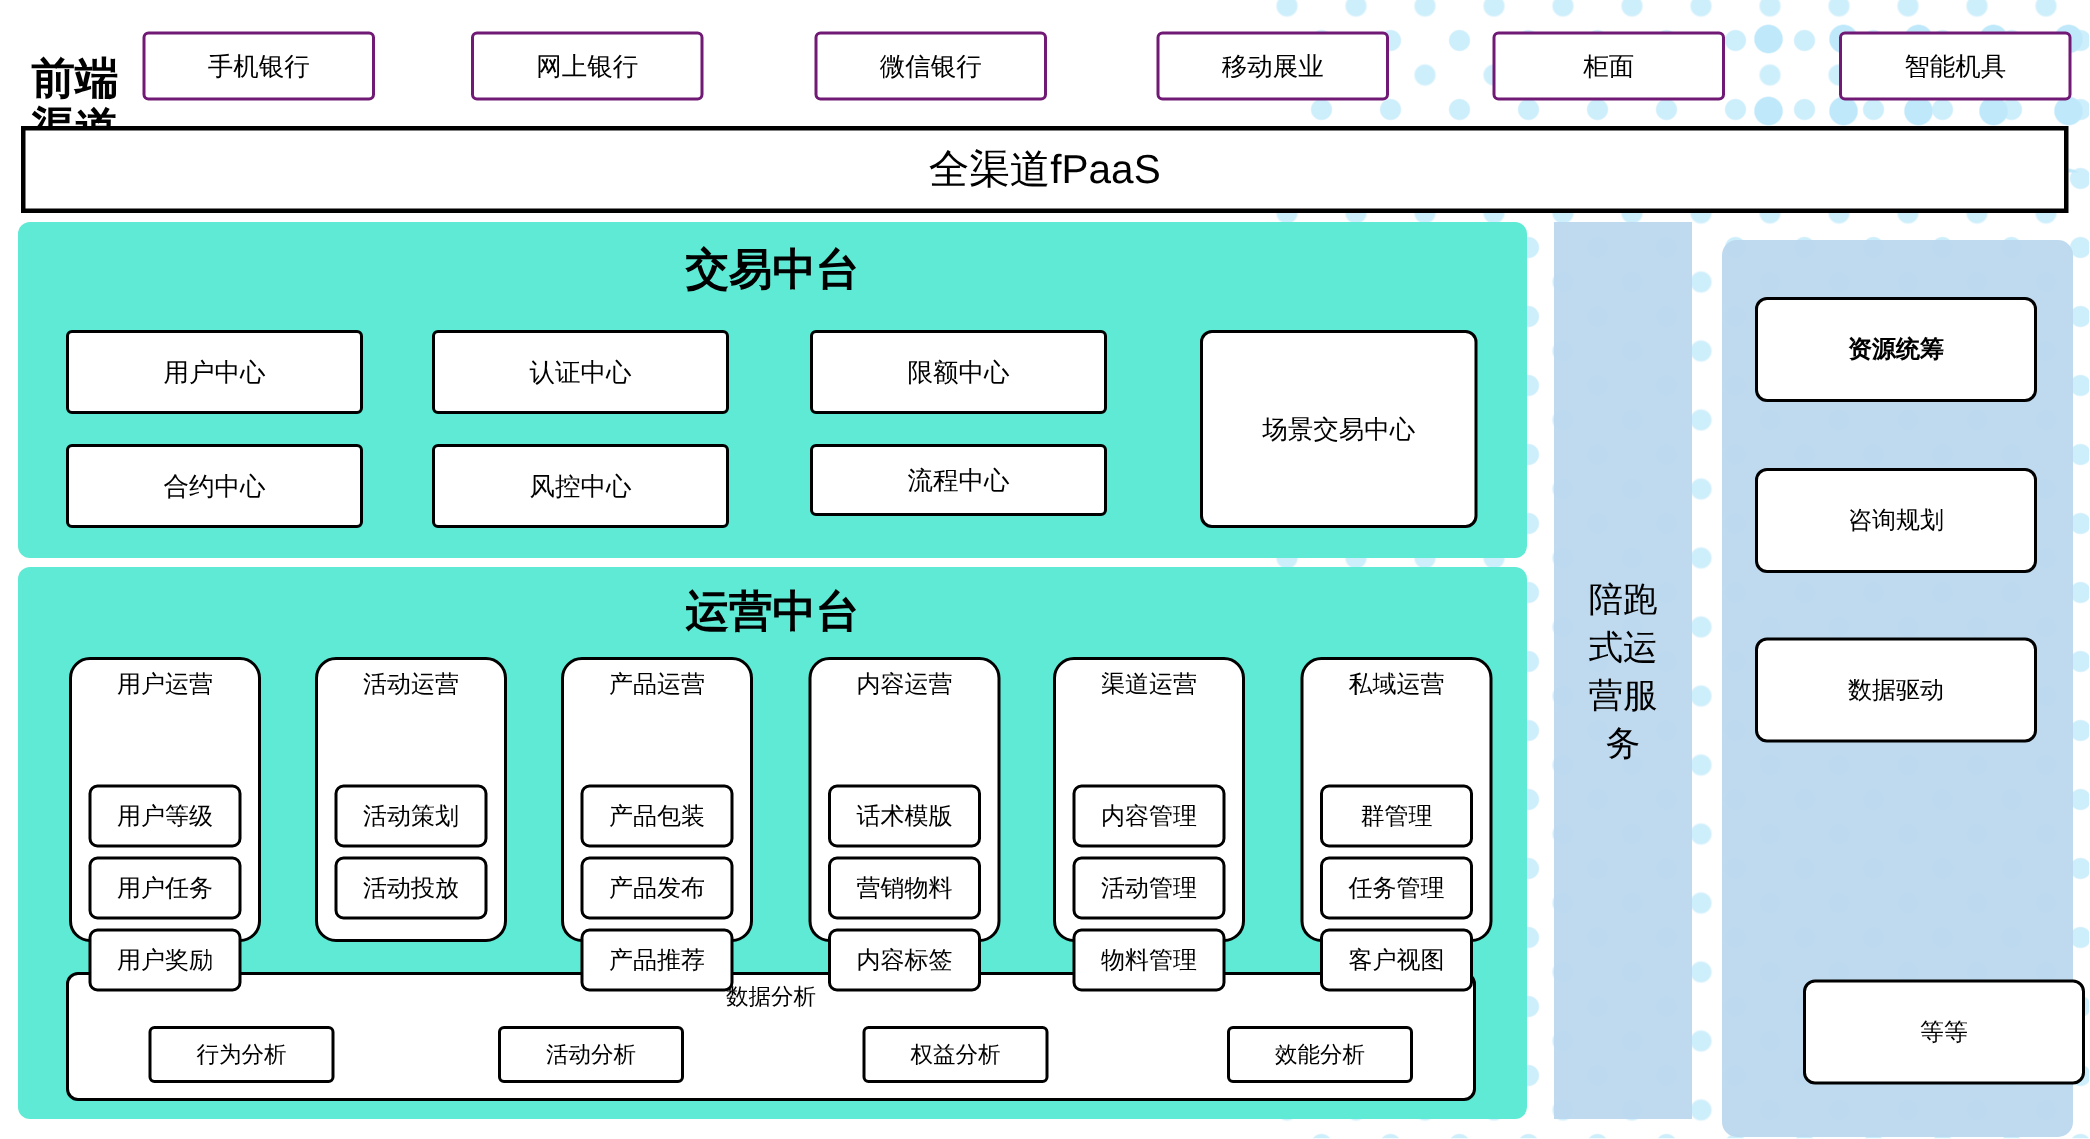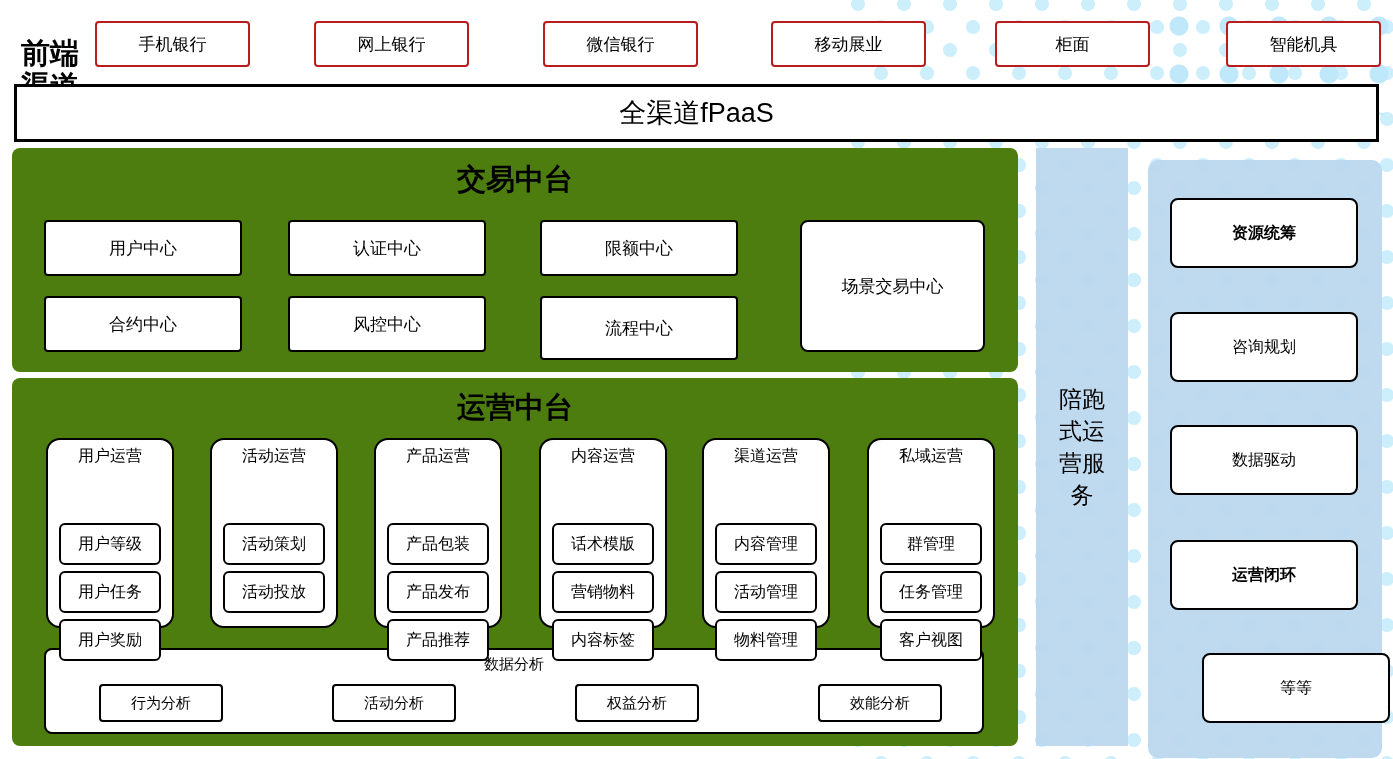--- a/index.html
+++ b/index.html
@@ -29,35 +29,35 @@
   }
   
   .front-label {
     position:absolute; left:8px; top:6px; width:84px; z-index:2;
     font-family:"Liberation Serif", serif;
     font-weight:bold; font-size:29px; line-height:33px;
     text-align:center; word-break:break-all;margin-top:31px;
   }
   .channel-box {
     position:absolute; top:21px; width:155px; height:46px; z-index:2;
-    background:#fff; border:2px solid #b91c1c; border-radius:4px;
+    background:#fff; border:2px solid #701a75; border-radius:4px;
     display:flex; align-items:center; justify-content:center;
     font-size:17px;
   }
   
   .fpaas-bar {
     position:absolute; left:14px; top:84px; width:1365px; height:58px; z-index:2;
     background:#fff; border:3px solid #000;
     display:flex; align-items:center; justify-content:center;
     font-size:27px; font-weight:500;
   }
   
   .blue-panel {
     position:absolute; left:12px; width:1006px; z-index:2;
-    background:#4d7c0f; border-radius:8px;
+    background:#5eead4; border-radius:8px;
   }
   .panel-title {
     position:absolute; left:0; width:100%; text-align:center;
     font-family:"Liberation Serif", serif; font-weight:bold; font-size:29px;
   }
   .white-box {
     position:absolute; background:#fff; border:2px solid #000; border-radius:4px;
     display:flex; align-items:center; justify-content:center; font-size:17px;
   }
   .tall-box { border-radius:8px;text-align:center; }
@@ -128,21 +128,21 @@
 
 <div class="fpaas-bar">全渠道fPaaS</div>
 
 <div class="blue-panel" style="top:148px; height:224px;">
   <div class="panel-title" style="top:12px;">交易中台</div>
   <div class="white-box" style="left:32px; top:72px; width:198px; height:56px;">用户中心</div>
   <div class="white-box" style="left:276px; top:72px; width:198px; height:56px;">认证中心</div>
   <div class="white-box" style="left:528px; top:72px; width:198px; height:56px;">限额中心</div>
   <div class="white-box" style="left:32px; top:148px; width:198px; height:56px;">合约中心</div>
   <div class="white-box" style="left:276px; top:148px; width:198px; height:56px;">风控中心</div>
-  <div class="white-box" style="left:528px; top:148px; width:198px; height:64px;text-align:right;">流程中心</div>
+  <div class="white-box" style="left:528px; top:148px; width:198px; height:48px;text-align:right;">流程中心</div>
   <div class="white-box tall-box" style="left:788px; top:72px; width:185px; height:132px;">场景交易中心</div>
 </div>
 
 <div class="blue-panel" style="top:378px; height:368px;">
   <div class="panel-title" style="top:10px;">运营中台</div>
 
   <div class="op-column" style="left:34px;">
     <div class="col-header">用户运营</div>
     <div class="op-item i0">用户等级</div>
     <div class="op-item i1">用户任务</div>
@@ -188,15 +188,14 @@
 </div>
 
 <div class="side-strip">
   <div class="strip-text">陪跑式运营服务</div>
 </div>
 
 <div class="right-panel">
   <div class="rp-box rp0 bold">资源统筹</div>
   <div class="rp-box rp1">咨询规划</div>
   <div class="rp-box rp2">数据驱动</div>
-  <div class="rp-box rp3 bold">运营闭环</div>
   <div class="rp-box rp4">等等</div>
 </div>
 
 </body></html>

